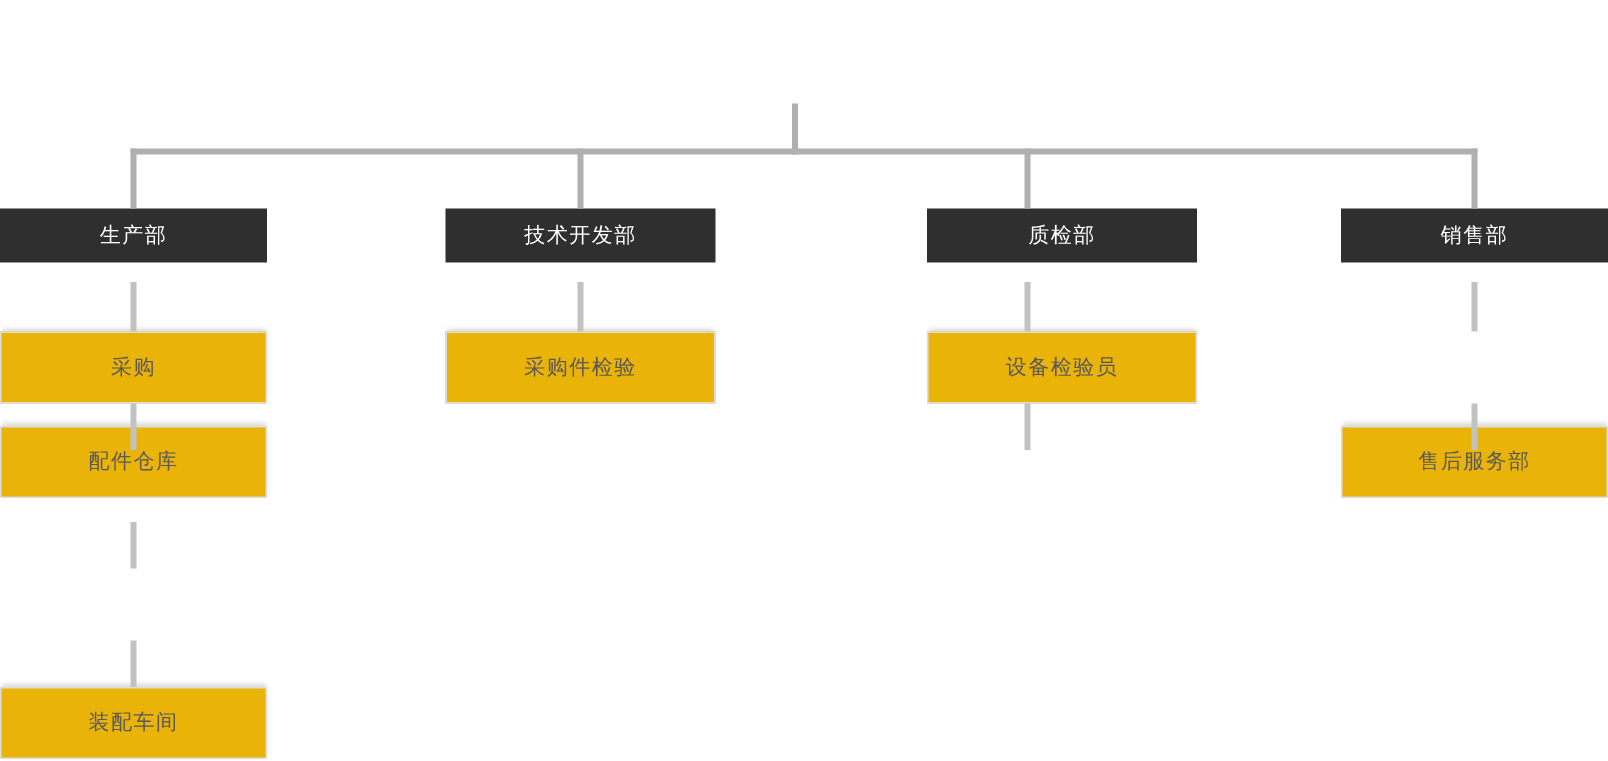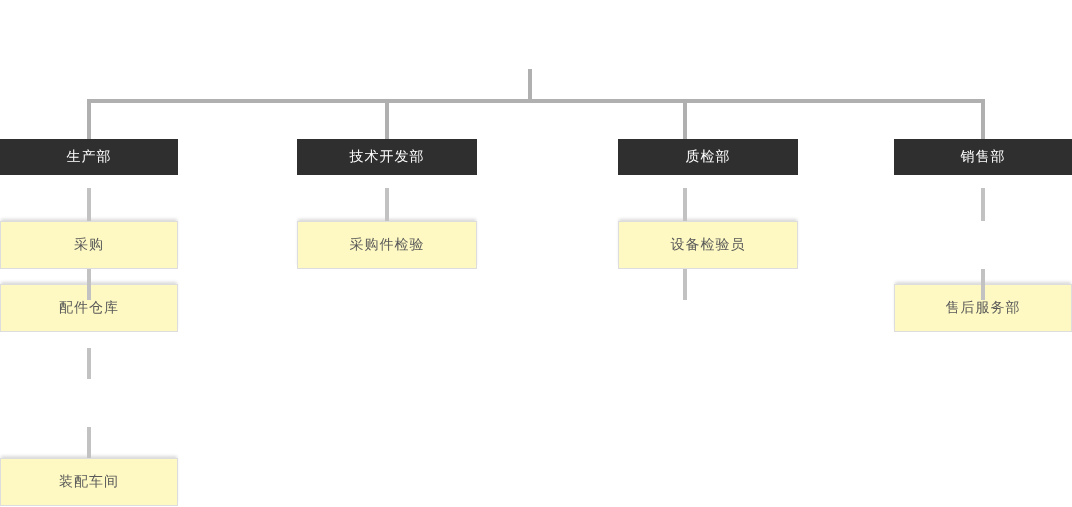--- a/index.html
+++ b/index.html
@@ -33,21 +33,21 @@
     font-size:17px;font-weight:bold;letter-spacing:1px;
   }
   .dept{
     top:139px;height:36px;
     background:var(--dept-bg);
     color:#ffffff;
     letter-spacing:1px;
   }
   .leaf{
     height:48px;
-    background:#fef9c3;
+    background:#eab308;
     border:1px solid var(--leaf-border);
     box-shadow:0 -3px 3px -1px rgba(0,0,0,0.15);
     color:var(--leaf-text);
     letter-spacing:1px;
     font-family:Liberation Serif, serif;
   }
   
   .c1{left:0;width:178px;}
   .c2{left:297px;width:180px;}
   .c3{left:595px;width:180px;margin-left:23px;}

